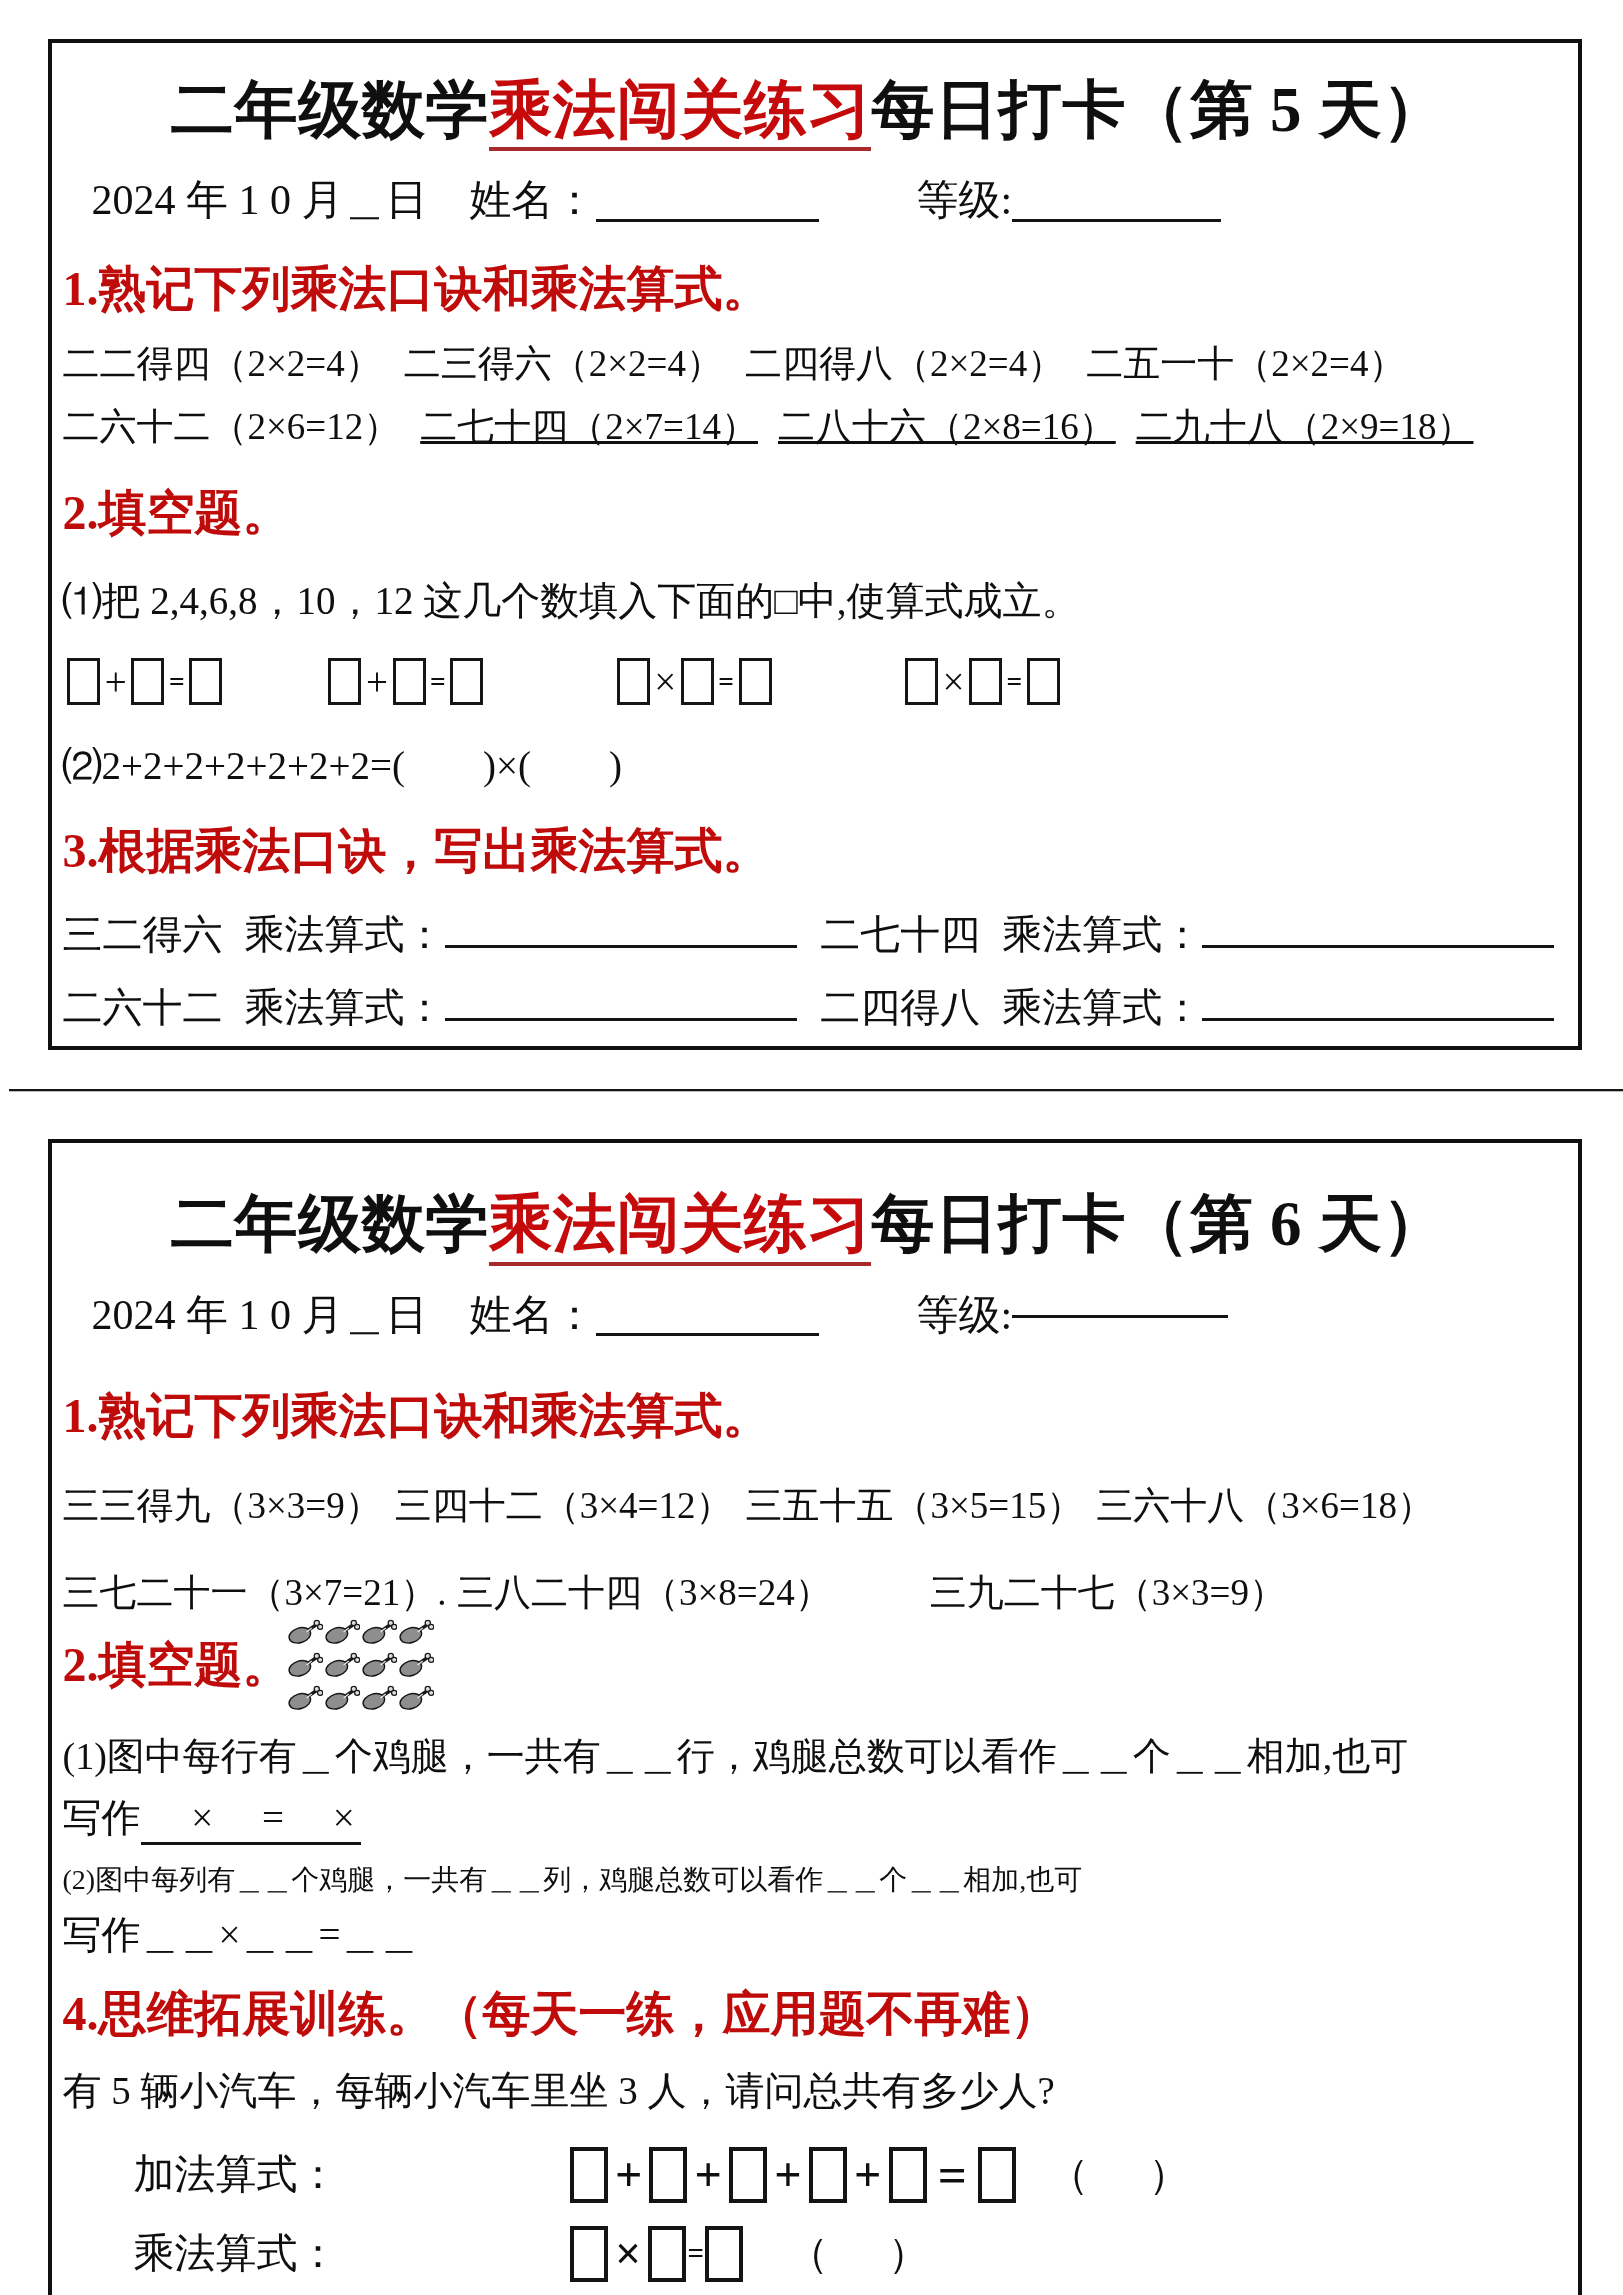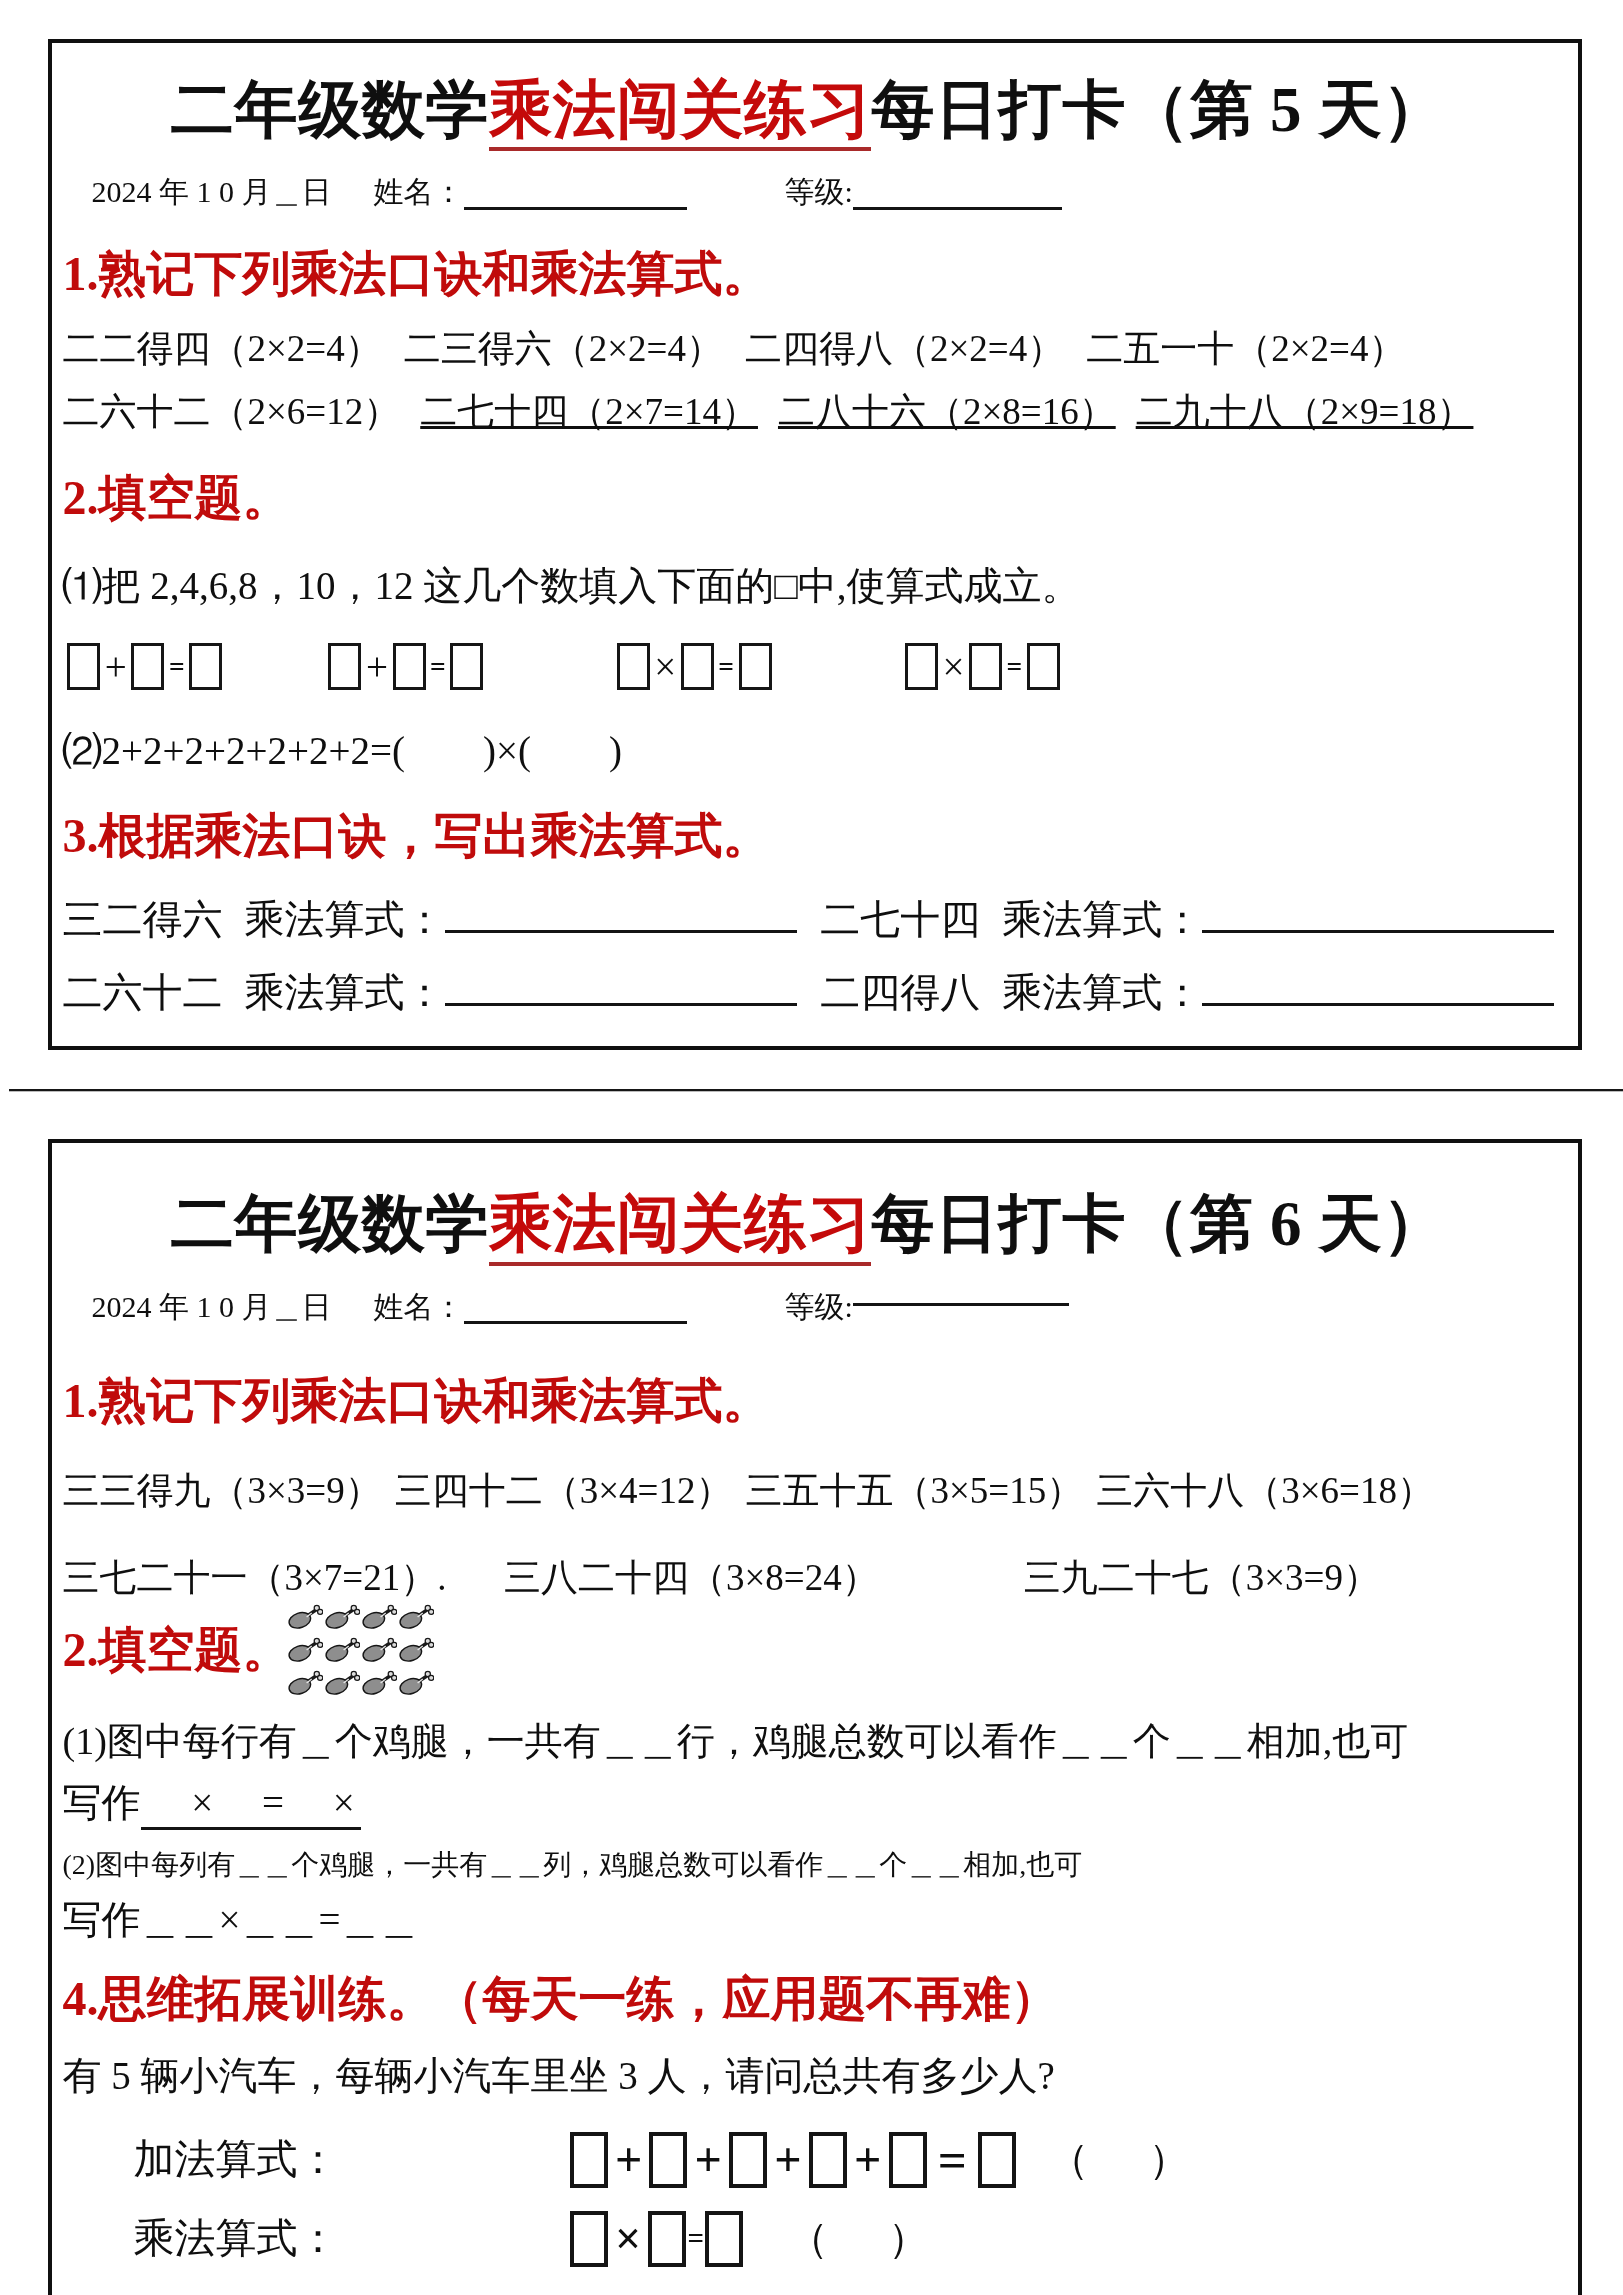--- a/index.html
+++ b/index.html
@@ -17,34 +17,34 @@
   #sheet1 { top:39px;  height:1011px; }
   #sheet2 { top:1139px; height:1358px; }
   .divider { position:absolute; left:9.2px; top:1089px; width:1614px; height:3.3px;
              border-top:2.6px solid #161616; border-bottom:0.7px solid #bbb; }
 
   .title { text-align:center; font-size:63px; font-weight:700; letter-spacing:0.7px;
            margin-top:23.6px; white-space:nowrap; }
   #sheet2 .title { margin-top:38px; }
   .title .hl { color:#c40a0a; border-bottom:4.6px solid #a92a2a; padding-bottom:2.6px; }
 
-  .dateline { margin-top:19.6px; padding-left:29px; font-size:30px; white-space:nowrap; }
+  .dateline { margin-top:19.6px; padding-left:29px; font-size:42px; white-space:nowrap; }
   .dateline .lbl { margin-left:42px; }
   .dateline .lbl2 { margin-left:98px; }
   .blank { display:inline-block; border-bottom:3.3px solid #141414; vertical-align:-7.9px; }
   .w320 { width:209px; } .w340 { width:223px; }
   .blank-mid { display:inline-block; border-bottom:3.3px solid #141414; width:216px; vertical-align:10.5px; }
 
   .red-h { color:#c00b0b; font-weight:700; font-size:48px; margin-top:29px; white-space:nowrap; }
 
   .fline { font-size:37px; margin-top:18.3px; white-space:nowrap; display:flex;text-align:center; }
   .s1l1 span + span { margin-left:22px; }
   .s1l2 { margin-top:13px; } .s1l2 span + span { margin-left:20px;text-decoration:underline; }
   .s2l1 { margin-top:33px; } .s2l1 span + span { margin-left:13px; }
-  .s2l2 { margin-top:37px;gap:47px; } .s2l2 span + span { margin-left:10.5px; }
+  .s2l2 { margin-top:37px; } .s2l2 span + span { margin-left:10.5px; }
   .s2l2 span:nth-child(3) { margin-left:98px; }
 
   .qtext { font-size:39px; margin-top:29px; white-space:nowrap; }
 
   .eqrow { margin-top:30px; display:flex; align-items:center; }
   .eqg { display:flex; align-items:center; }
   .eqg + .eqg { margin-left:97px; }
   .eqg:nth-child(n+3) { margin-left:124px; }
   .sq { display:inline-block; width:33px; height:47px; border:3.9px solid #161616;
         background:#fff; margin:0 4.6px; flex:none; }

